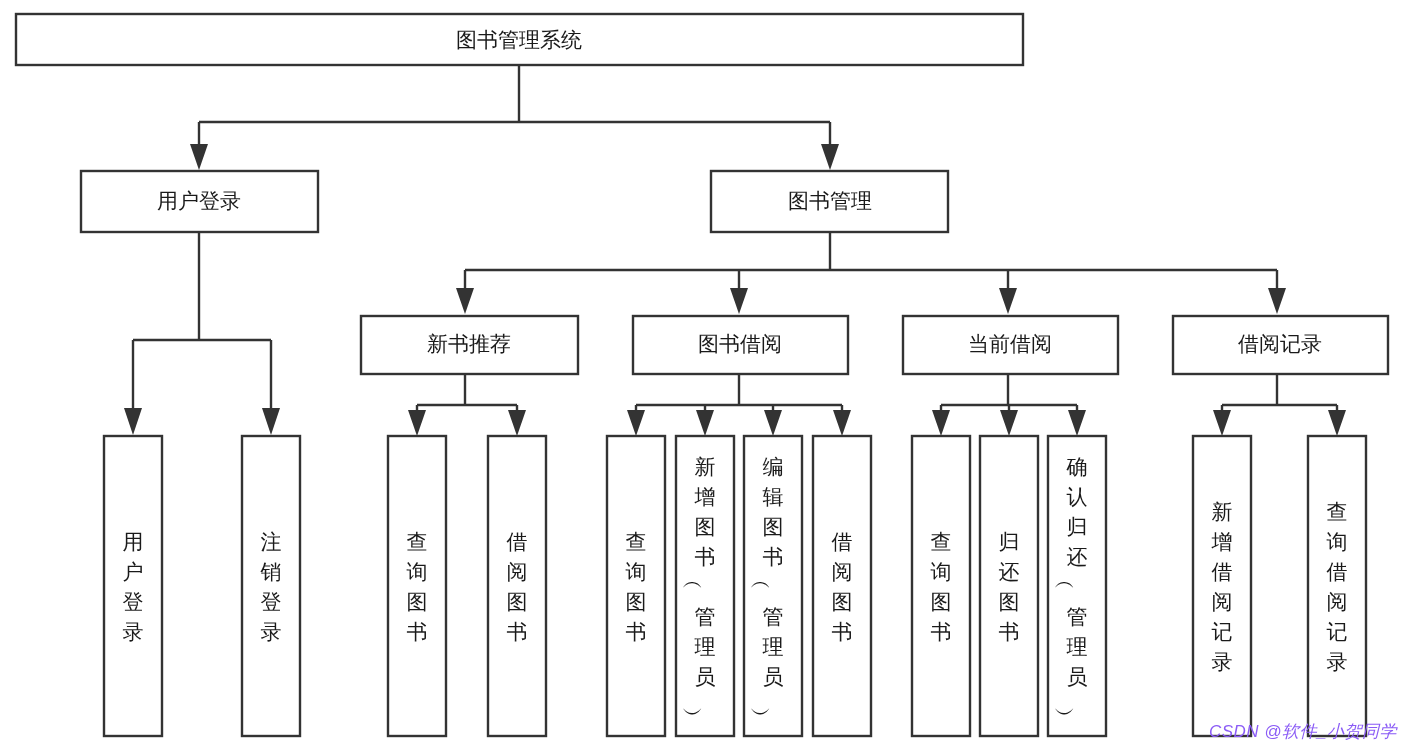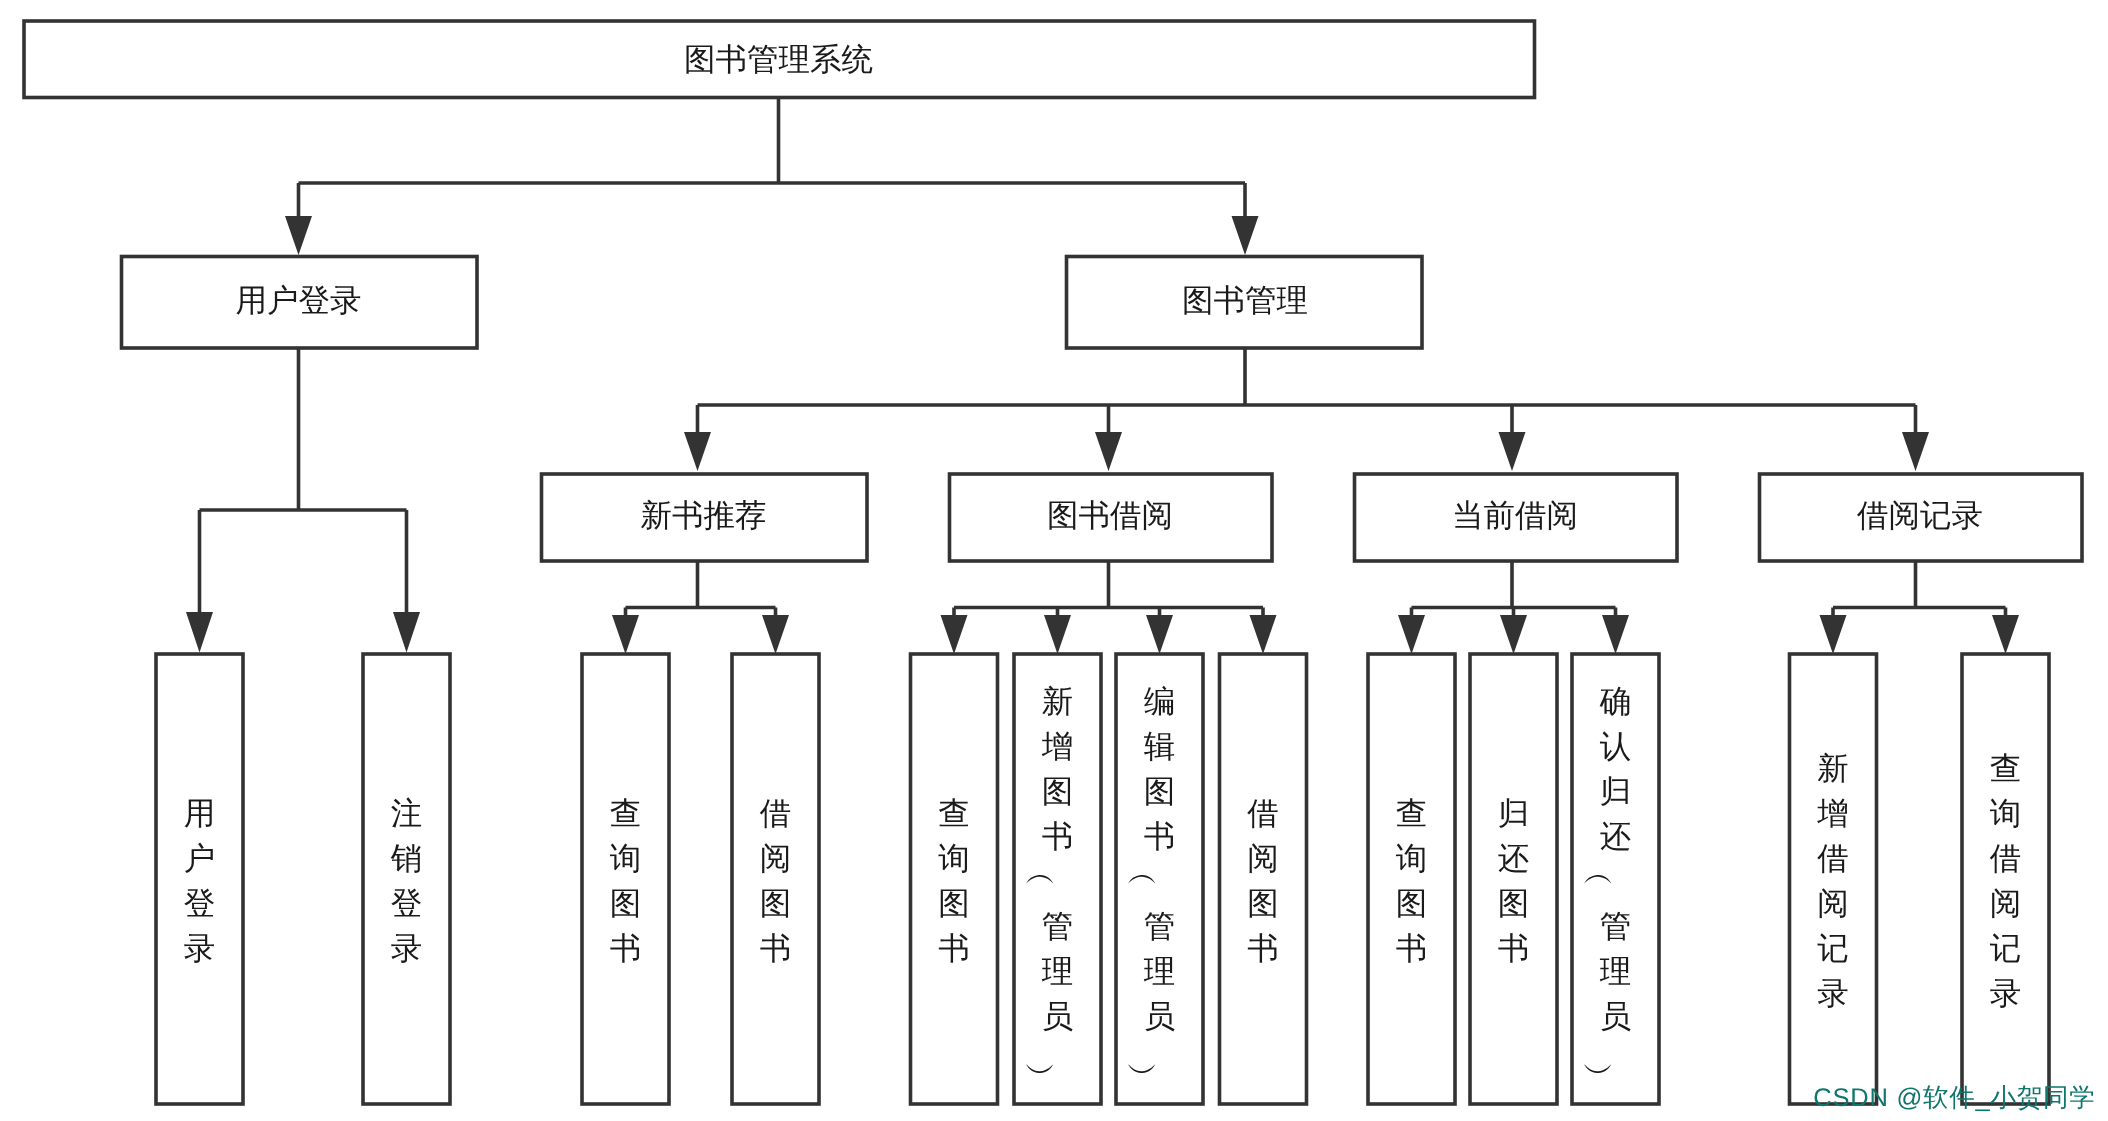--- a/index.html
+++ b/index.html
@@ -49,26 +49,27 @@
   .leaf-label {
     fill: #1a1a1a;
     font-family: "Liberation Sans", "DejaVu Sans", sans-serif;
     font-size: 21px;
     text-anchor: middle;
   }
   .watermark {
     position: absolute;
     right: 8px;
     bottom: 4px;
-    color: #0f766e;
+    color: #8b5cf6;
     font-size: 17px;
     font-family: "Liberation Sans", "DejaVu Sans", sans-serif;
     white-space: nowrap;
     letter-spacing: 0.5px;
     pointer-events: none;
+    font-style: italic;
   }
 </style>
 </head>
 <body>
 
 <div id="chart-root">
 
   <svg class="flow" viewBox="0 0 1405 747" xmlns="http://www.w3.org/2000/svg">
 
     <g>

